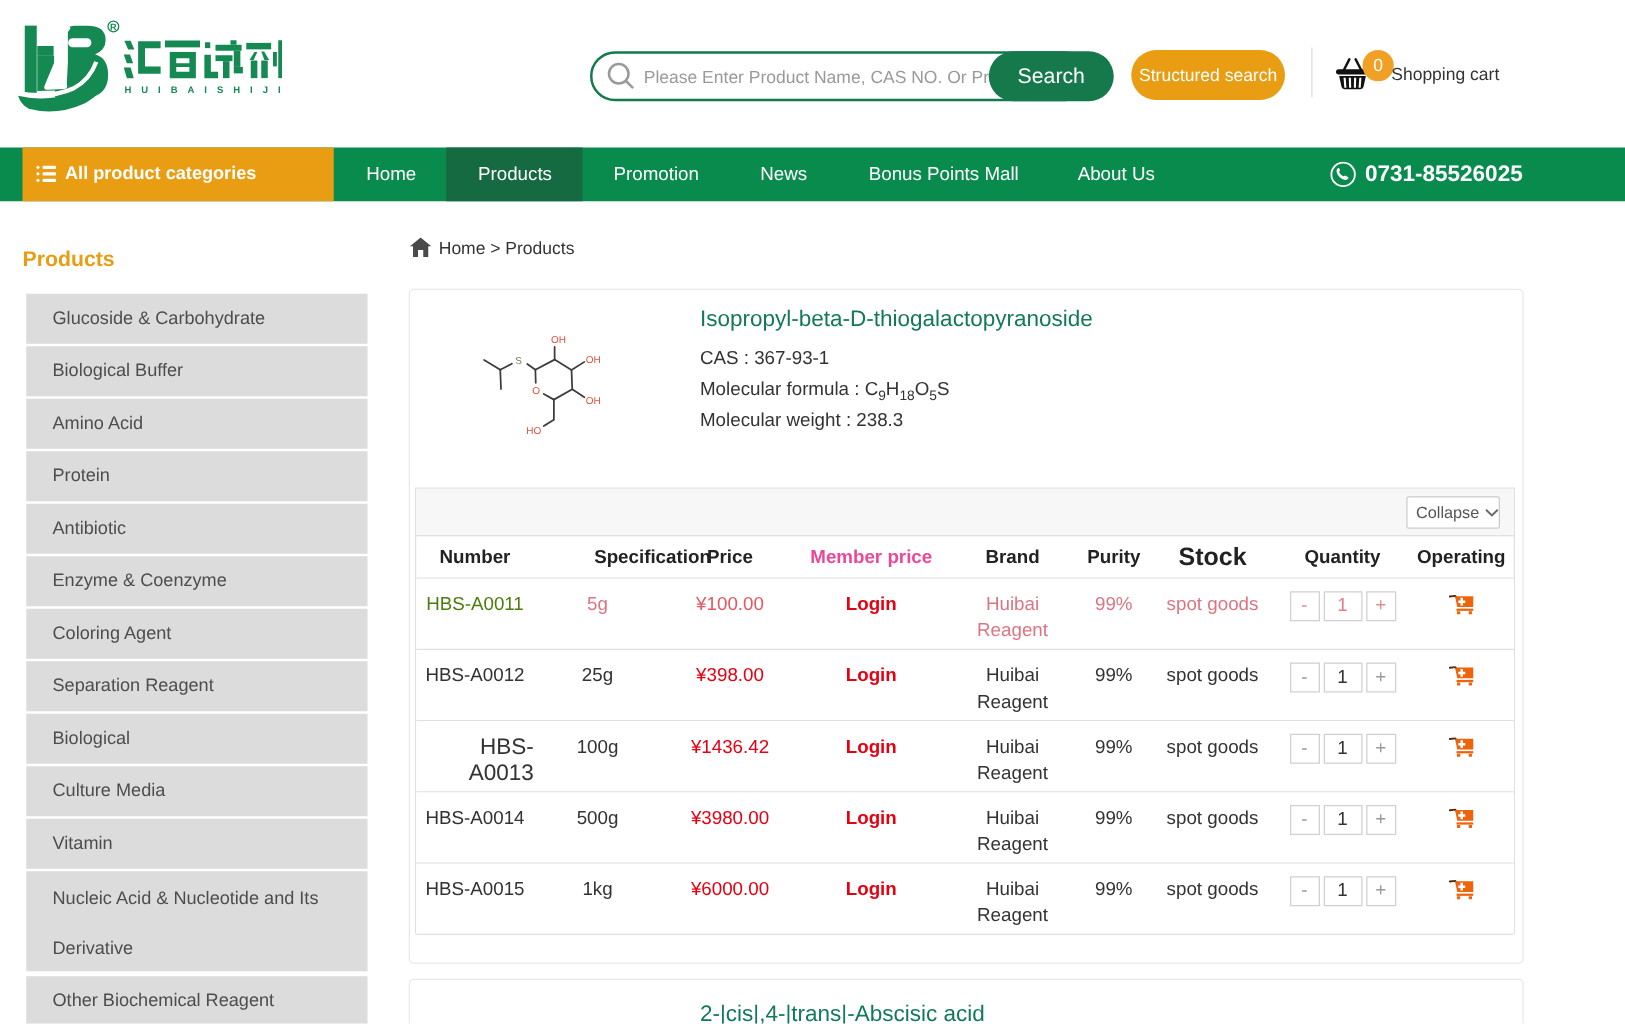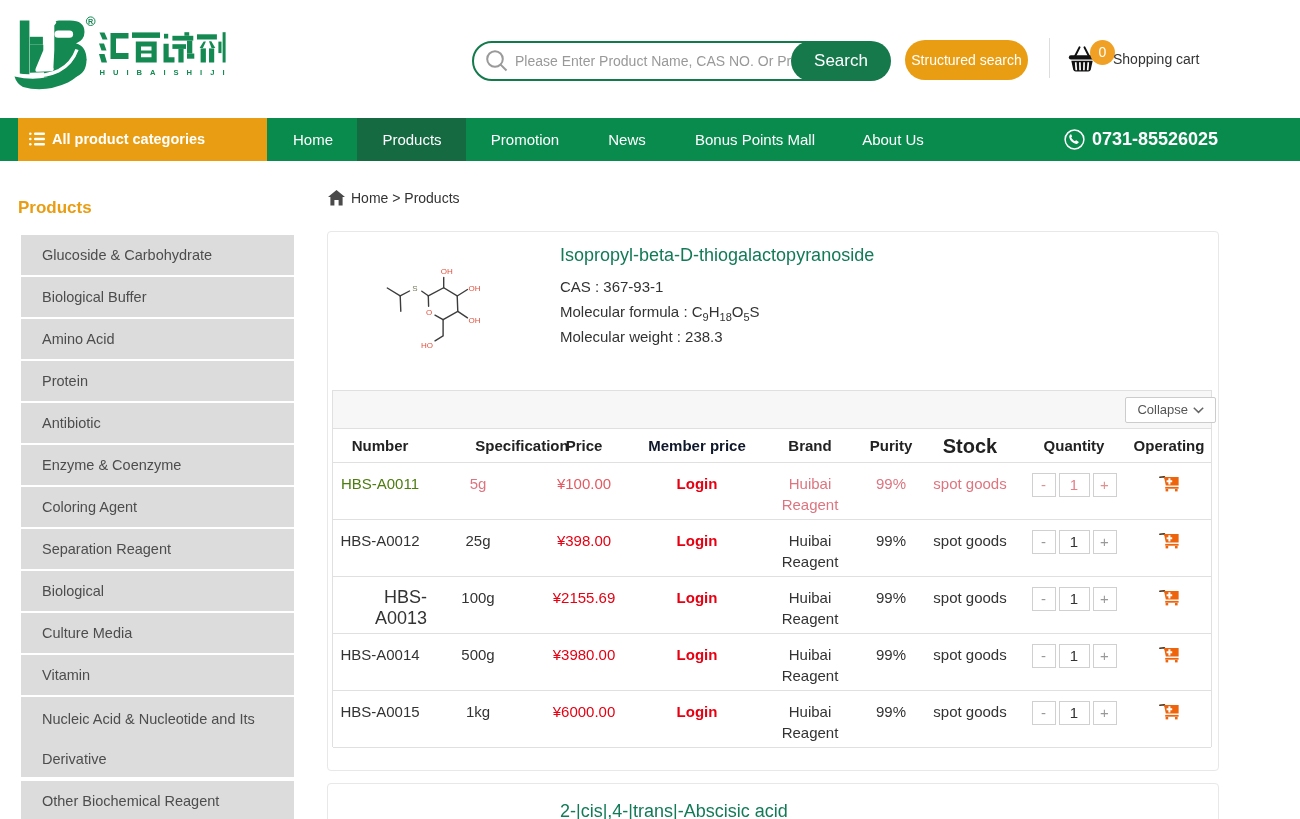--- a/index.html
+++ b/index.html
@@ -172,31 +172,31 @@
   <div class="abs info-l" style="top:278px;">CAS : 367-93-1</div>
   <div class="abs info-l" style="top:303px;">Molecular formula : C<sub>9</sub>H<sub>18</sub>O<sub>5</sub>S</div>
   <div class="abs info-l" style="top:328px;">Molecular weight : 238.3</div>
   <style>
     .info-l { left:560px; font-size:15px; color:#333; line-height:18px; }
     .info-l sub { font-size:11px; }
   </style>
 
   <div class="abs" style="left:332px; top:390px; width:880px; height:357px; border:1px solid #e0e0e0;">
     <div style="height:38px; background:#f7f7f7; border-bottom:1px solid #e0e0e0; position:relative;">
-      <div style="position:absolute; left:792px; top:6px; width:91px; height:26px; background:#fff; border:1px solid #ccc; border-radius:2px; font-size:13px; color:#555; line-height:24px; text-align:center;">Collapse
+      <div style="position:absolute; left:792px; top:6px; width:75px; height:26px; background:#fff; border:1px solid #ccc; border-radius:2px; font-size:13px; color:#555; line-height:24px; text-align:right;">Collapse
         <svg width="11" height="7" viewBox="0 0 11 7" style="margin-left:1px;">
             <path d="M0.8 0.8 L5.5 5.4 L10.2 0.8" stroke="#666" stroke-width="1.5" fill="none"></path>
           </svg>
       </div>
     </div>
     <div id="thead" style="height:34px; border-bottom:1px solid #e0e0e0; position:relative;">
         <div style="position:absolute; left:0px; top:0; width:94px; height:34px; line-height:34px; text-align:center; font-size:15px; font-weight:bold; color:#222;">Number</div>
         <div style="position:absolute; left:94px; top:0; width:102px; height:34px; line-height:34px; text-align:center; font-size:15px; font-weight:bold; color:#222;margin-left:44px;">Specification</div>
         <div style="position:absolute; left:196px; top:0; width:110px; height:34px; line-height:34px; text-align:center; font-size:15px; font-weight:bold; color:#222;">Price</div>
-        <div style="position:absolute; left:306px; top:0; width:116px; height:34px; line-height:34px; text-align:center; font-size:15px; font-weight:bold; color:#0f172a;">Member price</div>
+        <div style="position:absolute; left:306px; top:0; width:116px; height:34px; line-height:34px; text-align:center; font-size:15px; font-weight:bold; color:#ec4899;">Member price</div>
         <div style="position:absolute; left:422px; top:0; width:110px; height:34px; line-height:34px; text-align:center; font-size:15px; font-weight:bold; color:#222;">Brand</div>
         <div style="position:absolute; left:532px; top:0; width:52px; height:34px; line-height:34px; text-align:center; font-size:15px; font-weight:bold; color:#222;">Purity</div>
         <div style="position:absolute; left:584px; top:0; width:106px; height:34px; line-height:34px; text-align:center; font-size:20px; font-weight:bold; color:#222;">Stock</div>
         <div style="position:absolute; left:690px; top:0; width:102px; height:34px; line-height:34px; text-align:center; font-size:15px; font-weight:bold; color:#222;">Quantity</div>
         <div style="position:absolute; left:792px; top:0; width:88px; height:34px; line-height:34px; text-align:center; font-size:15px; font-weight:bold; color:#222;">Operating</div>
       </div>
     <div id="tbody">
         <div style="position:relative; height:57px; border-bottom:1px solid #e0e0e0; background:#fff;">
           <div style="position:absolute; left:0px; top:0; width:94px; padding-top:10px; text-align:center; font-size:15px; line-height:21px;"><span style="color:#4d7c0f">HBS-A0011</span></div>
           <div style="position:absolute; left:94px; top:0; width:102px; padding-top:10px; text-align:center; font-size:15px; line-height:21px;"><span style="color:#dd7580">5g</span></div>
@@ -237,21 +237,21 @@
   <path d="M5 2 H19.6 V10.6 H6.8 Z" fill="#ee640d"></path>
   <rect x="6.2" y="11.9" width="13.4" height="1.8" fill="#ee640d"></rect>
   <rect x="6.6" y="14" width="2.6" height="2.4" fill="#ee640d"></rect>
   <rect x="16" y="14" width="2.6" height="2.4" fill="#ee640d"></rect>
   <path d="M10.4 3.2 V9.4 M7.6 6.3 H13.2" stroke="#fff" stroke-width="2"></path>
 </svg></div>
         </div>
         <div style="position:relative; height:57px; border-bottom:1px solid #e0e0e0; background:#fff;">
           <div style="position:absolute; left:0px; top:0; width:94px; padding-top:10px; text-align:right; font-size:18px; line-height:21px;"><span style="color:#333">HBS-A0013</span></div>
           <div style="position:absolute; left:94px; top:0; width:102px; padding-top:10px; text-align:center; font-size:15px; line-height:21px;"><span style="color:#333">100g</span></div>
-          <div style="position:absolute; left:196px; top:0; width:110px; padding-top:10px; text-align:center; font-size:15px; line-height:21px;"><span style="color:#e60012">¥2155.69</span></div>
+          <div style="position:absolute; left:196px; top:0; width:110px; padding-top:10px; text-align:center; font-size:15px; line-height:21px;"><span style="color:#e60012">¥1436.42</span></div>
           <div style="position:absolute; left:306px; top:0; width:116px; padding-top:10px; text-align:center; font-size:15px; line-height:21px;"><b style="color:#e60012">Login</b></div>
           <div style="position:absolute; left:422px; top:0; width:110px; padding:10px 20px 0; text-align:center; font-size:15px; line-height:21px;"><span style="color:#333">Huibai Reagent</span></div>
           <div style="position:absolute; left:532px; top:0; width:52px; padding-top:10px; text-align:center; font-size:15px; line-height:21px;"><span style="color:#333">99%</span></div>
           <div style="position:absolute; left:584px; top:0; width:106px; padding-top:10px; text-align:center; font-size:15px; line-height:21px;"><span style="color:#333">spot goods</span></div>
           <div style="position:absolute; left:690px; top:0; width:102px; padding-top:10px; text-align:center; font-size:15px; line-height:21px;"><span style="display:inline-flex; gap:3px; vertical-align:top;">
        <span style="width:24px;height:24px;border:1px solid #d0d0d0;line-height:22px;color:#999;display:inline-block;text-align:center;">-</span>
        <span style="width:31px;height:24px;border:1px solid #d0d0d0;line-height:22px;color:#333;display:inline-block;text-align:center;">1</span>
        <span style="width:24px;height:24px;border:1px solid #d0d0d0;line-height:22px;color:#999;display:inline-block;text-align:center;">+</span>
      </span></div>
           <div style="position:absolute; left:792px; top:0; width:88px; padding-top:10px; text-align:center; font-size:15px; line-height:21px;"><svg width="21" height="17" viewBox="0 0 21 17" style="margin-top:2px">

